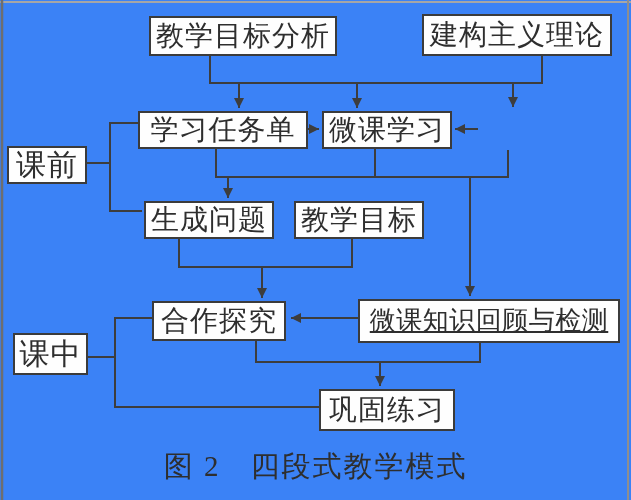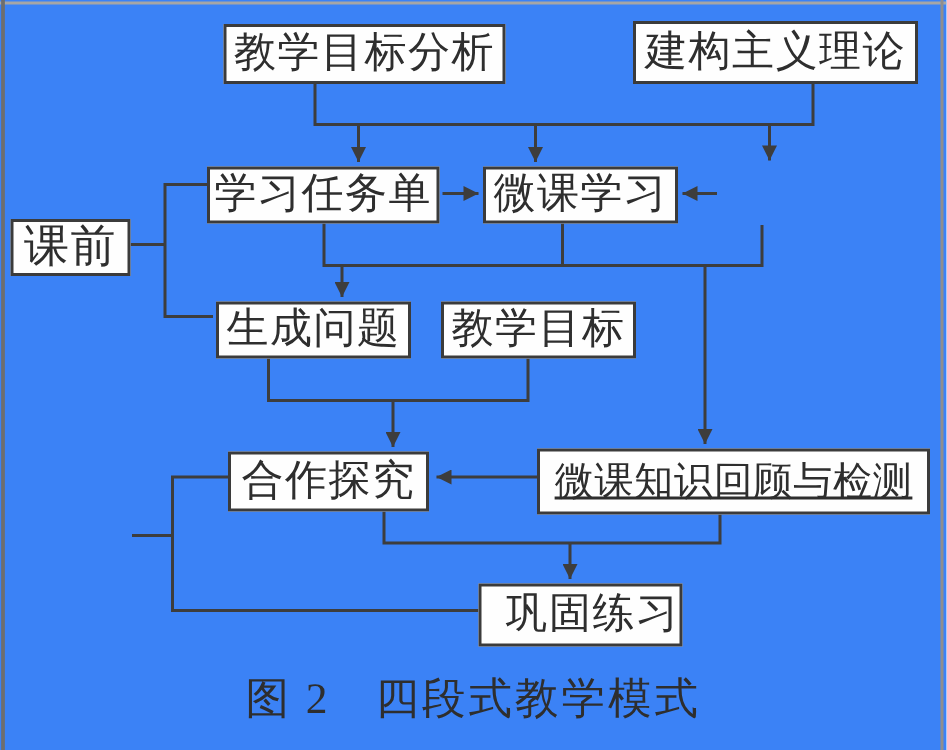--- a/index.html
+++ b/index.html
@@ -21,30 +21,30 @@
     font-size:28px;
     letter-spacing:1px;
     white-space:nowrap;
     line-height:1;
   }
   .fs-big{font-size:30px;}
   .fs-small{font-size:26px;letter-spacing:0.5px;}
   
   .n-analysis{left:149px;top:16px;width:188px;height:40px;}
   .n-constructivism{left:422px;top:14px;width:190px;height:42px;}
-  .n-task-list{left:138px;top:111px;width:155px;height:38px;}
+  .n-task-list{left:138px;top:111px;width:170px;height:38px;}
   .n-micro-learning{left:322px;top:111px;width:130px;height:38px;}
   .n-advanced-practice{left:478px;top:110px;width:127px;height:39px;}
   .n-pre-class{left:7px;top:146px;width:80px;height:38px;}
   .n-generate-questions{left:144px;top:201px;width:130px;height:38px;}
   .n-teaching-goals{left:294px;top:201px;width:130px;height:38px;}
   .n-cooperative-inquiry{left:152px;top:301px;width:134px;height:40px;}
   .n-review-test{left:358px;top:299px;width:262px;height:44px;text-decoration:underline;}
   .n-in-class{left:13px;top:333px;width:75px;height:42px;}
-  .n-consolidation{left:319px;top:389px;width:136px;height:42px;justify-content:flex-end;}
+  .n-consolidation{left:319px;top:389px;width:136px;height:42px;}
   .caption{
     position:absolute;left:0;top:449px;width:631px;
     text-align:center;color:#2e2e2e;font-size:29px;
     letter-spacing:2px;line-height:1.2;
   }
   .caption .title{margin-left:30px;}
 </style>
 </head>
 <body>
 
@@ -114,20 +114,23 @@
   </div>
   <div class="node n-teaching-goals">
     <span>教学目标</span>
   </div>
   <div class="node n-cooperative-inquiry">
     <span>合作探究</span>
   </div>
   <div class="node fs-small n-review-test">
     <span>微课知识回顾与检测</span>
   </div>
+  <div class="node fs-big n-in-class">
+    <span>课中</span>
+  </div>
   <div class="node n-consolidation">
     <span>巩固练习</span>
   </div>
 
   <div class="caption">
     <span>图 2</span><span class="title">四段式教学模式</span>
   </div>
 
 </div>
 

